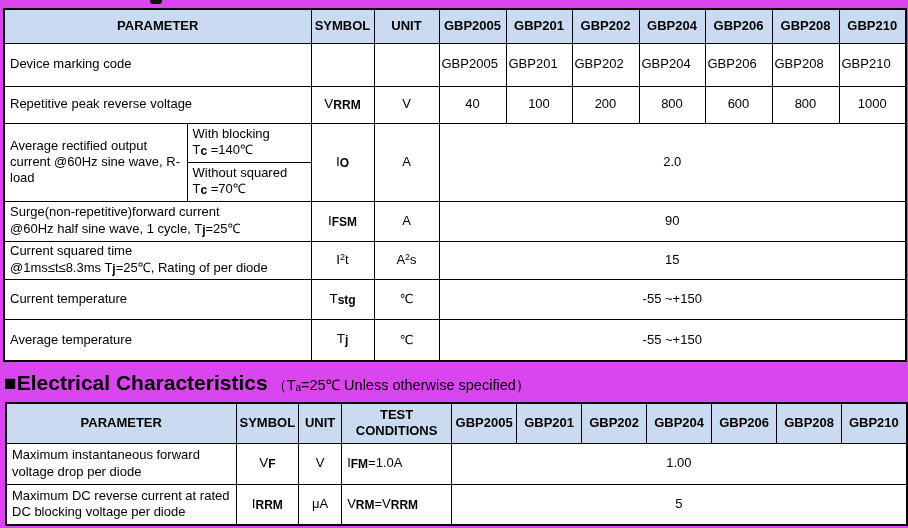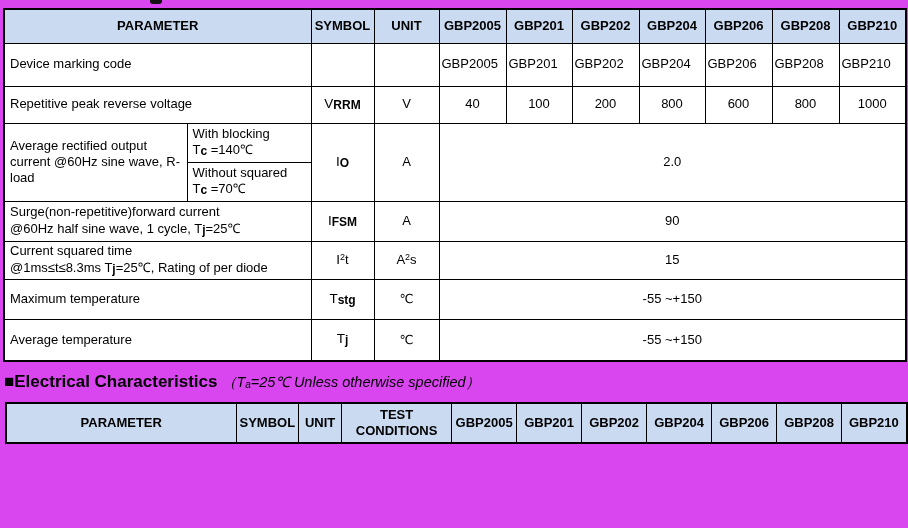--- a/index.html
+++ b/index.html
@@ -21,22 +21,22 @@
 
   .param  { text-align:left; padding-left:5px; }
   .center { text-align:center; }
   .leftv  { text-align:left; padding-left:2px; }
   .sb { font-size:12px; vertical-align:-1px; letter-spacing:0;font-weight:bold; }
   .sp { font-size:9px;  vertical-align:4px; }
   .sym { font-size:13.5px; }
   .degc { font-size:12.5px; font-family:"DejaVu Sans", sans-serif; }
 
   .section-heading { position:absolute; left:4px; top:371px; white-space:nowrap; }
-  .section-heading .t1 { font-size:17px; font-weight:bold; }
-  .section-heading .t2 { font-size:14.5px; font-weight:normal;font-style:italic; }
+  .section-heading .t1 { font-size:21px; font-weight:bold; }
+  .section-heading .t2 { font-size:14.5px; font-weight:normal; }
   .section-heading .t2 .sb2 { font-size:10px; vertical-align:-1px; }
 </style>
 </head>
 <body>
 
 <div class="page">
 
   <div class="remnant"></div>
 
   <table id="ratings-table">
@@ -118,21 +118,21 @@
     <tr style="height:38px">
       <td colspan="2" class="param">
         <span>Current squared time</span><br>
         <span><span>@1ms≤t≤8.3ms T</span><span class="sb">j</span><span>=25℃, Rating of per diode</span></span>
       </td>
       <td class="center"><span class="sym">I</span><span class="sp">2</span><span>t</span></td>
       <td class="center"><span>A</span><span class="sp">2</span><span>s</span></td>
       <td colspan="7" class="center">15</td>
     </tr>
     <tr style="height:40px">
-      <td colspan="2" class="param">Maximum temperature</td>
+      <td colspan="2" class="param">Current temperature</td>
       <td class="center"><span class="sym">T</span><span class="sb">stg</span></td>
       <td class="center degc">℃</td>
       <td colspan="7" class="center">-55 ~+150</td>
     </tr>
     <tr style="height:42px">
       <td colspan="2" class="param">Average temperature</td>
       <td class="center"><span class="sym">T</span><span class="sb">j</span></td>
       <td class="center degc">℃</td>
       <td colspan="7" class="center">-55 ~+150</td>
     </tr>
@@ -165,16 +165,30 @@
       <th>UNIT</th>
       <th>TEST CONDITIONS</th>
       <th>GBP2005</th>
       <th>GBP201</th>
       <th>GBP202</th>
       <th>GBP204</th>
       <th>GBP206</th>
       <th>GBP208</th>
       <th>GBP210</th>
     </tr>
+    <tr style="height:41px">
+      <td class="param">Maximum instantaneous forward voltage drop per diode</td>
+      <td class="center"><span class="sym">V</span><span class="sb">F</span></td>
+      <td class="center">V</td>
+      <td class="param"><span>I</span><span class="sb">FM</span><span>=1.0A</span></td>
+      <td colspan="7" class="center">1.00</td>
+    </tr>
+    <tr style="height:41px">
+      <td class="param">Maximum DC reverse current at rated DC blocking voltage per diode</td>
+      <td class="center"><span class="sym">I</span><span class="sb">RRM</span></td>
+      <td class="center">μA</td>
+      <td class="param"><span>V</span><span class="sb">RM</span><span>=V</span><span class="sb">RRM</span></td>
+      <td colspan="7" class="center">5</td>
+    </tr>
   </tbody>
     </table>
 
 </div>
 
 </body></html>

